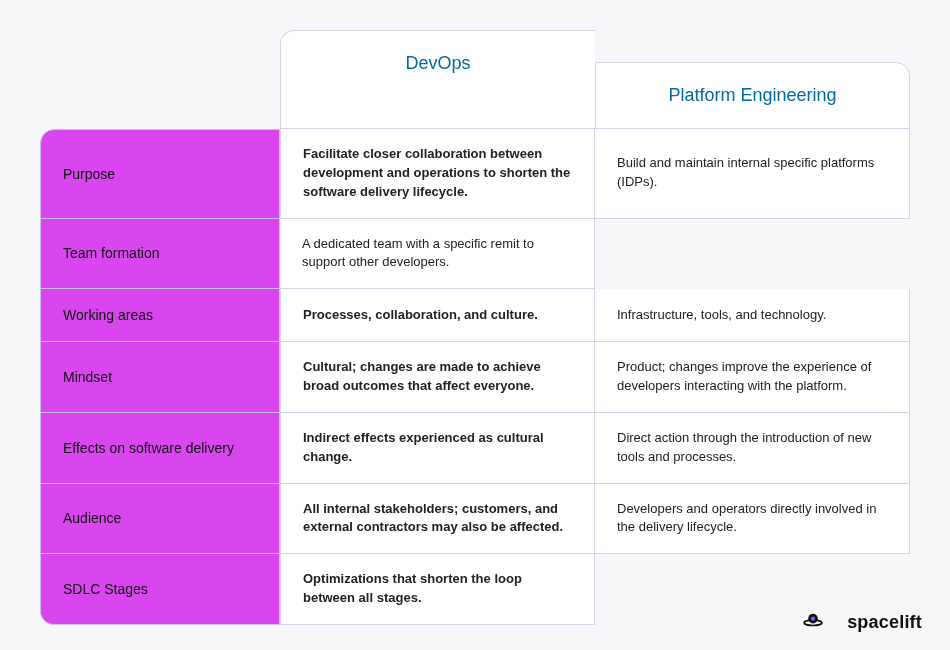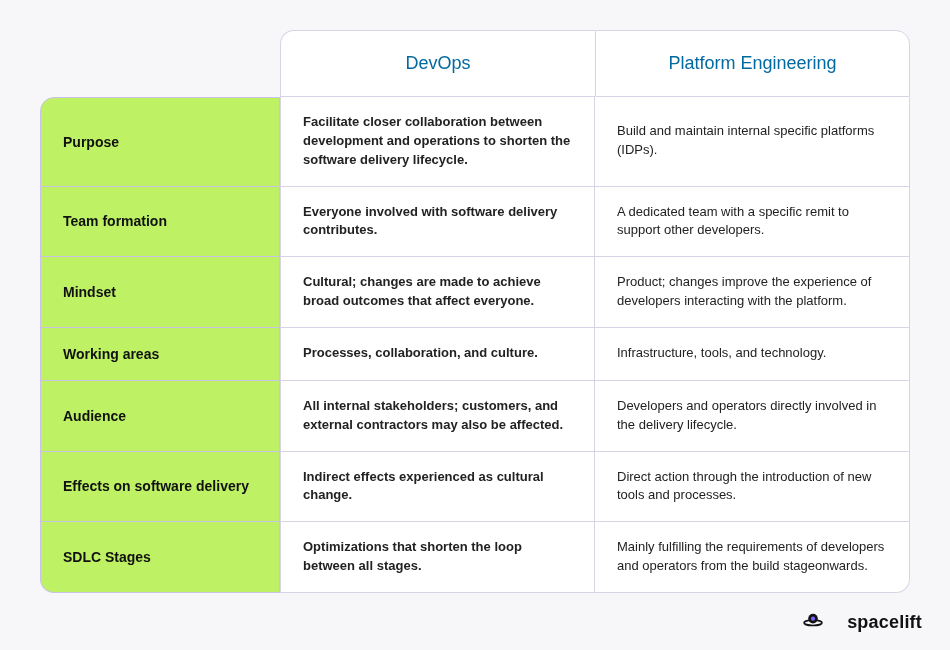--- a/index.html
+++ b/index.html
@@ -27,32 +27,33 @@
     font-weight: 400;
     color: #0369a1;
     padding: 22px 10px;
   }
   .th.devops {
     border-top-left-radius: 14px;
     border-right: none;
   }
   .th.pe {
     border-top-right-radius: 14px;
+    margin-top: 32px;
   }
   .body-row {
     display: grid;
     grid-template-columns: 240px 1fr 1fr;
   }
   .row-label {
-    background: #bef264;
+    background: #d946ef;
     border: 1px solid #C9C2E6;
     border-top: none;
     padding: 18px 14px 18px 22px;
     font-size: 14px;
-    font-weight: 700;
+    font-weight: 400;
     color: #111;
     display: flex;
     align-items: center;
   }
   .body-row:first-of-type .row-label {
     border-top: 1px solid #C9C2E6;
     border-top-left-radius: 14px;
   }
   .body-row:last-of-type .row-label {
     border-bottom-left-radius: 14px;
@@ -101,47 +102,45 @@
   </div>
 
   <div id="tbody">
       <div class="body-row">
         <div class="row-label">Purpose</div>
         <div class="cell devops">Facilitate closer collaboration between development and operations to shorten the software delivery lifecycle.</div>
         <div class="cell pe">Build and maintain internal specific platforms (IDPs).</div>
       </div>
       <div class="body-row">
         <div class="row-label">Team formation</div>
-        <div class="cell devops">Everyone involved with software delivery contributes.</div>
         <div class="cell pe">A dedicated team with a specific remit to support other developers.</div>
+      </div>
+      <div class="body-row">
+        <div class="row-label">Working areas</div>
+        <div class="cell devops">Processes, collaboration, and culture.</div>
+        <div class="cell pe">Infrastructure, tools, and technology.</div>
       </div>
       <div class="body-row">
         <div class="row-label">Mindset</div>
         <div class="cell devops">Cultural; changes are made to achieve broad outcomes that affect everyone.</div>
         <div class="cell pe">Product; changes improve the experience of developers interacting with the platform.</div>
       </div>
       <div class="body-row">
-        <div class="row-label">Working areas</div>
-        <div class="cell devops">Processes, collaboration, and culture.</div>
-        <div class="cell pe">Infrastructure, tools, and technology.</div>
+        <div class="row-label">Effects on software delivery</div>
+        <div class="cell devops">Indirect effects experienced as cultural change.</div>
+        <div class="cell pe">Direct action through the introduction of new tools and processes.</div>
       </div>
       <div class="body-row">
         <div class="row-label">Audience</div>
         <div class="cell devops">All internal stakeholders; customers, and external contractors may also be affected.</div>
         <div class="cell pe">Developers and operators directly involved in the delivery lifecycle.</div>
       </div>
       <div class="body-row">
-        <div class="row-label">Effects on software delivery</div>
-        <div class="cell devops">Indirect effects experienced as cultural change.</div>
-        <div class="cell pe">Direct action through the introduction of new tools and processes.</div>
-      </div>
-      <div class="body-row">
         <div class="row-label">SDLC Stages</div>
         <div class="cell devops">Optimizations that shorten the loop between all stages.</div>
-        <div class="cell pe">Mainly fulfilling the requirements of developers and operators from the build stageonwards.</div>
       </div>
     </div>
 
 </div>
 
 <div class="brand">
   <span>
     <svg viewBox="0 0 64 64">
       <ellipse cx="32" cy="40" rx="26" ry="8" fill="none" stroke="#111" stroke-width="5"></ellipse>
       <circle cx="32" cy="28" r="14" fill="#111"></circle>

